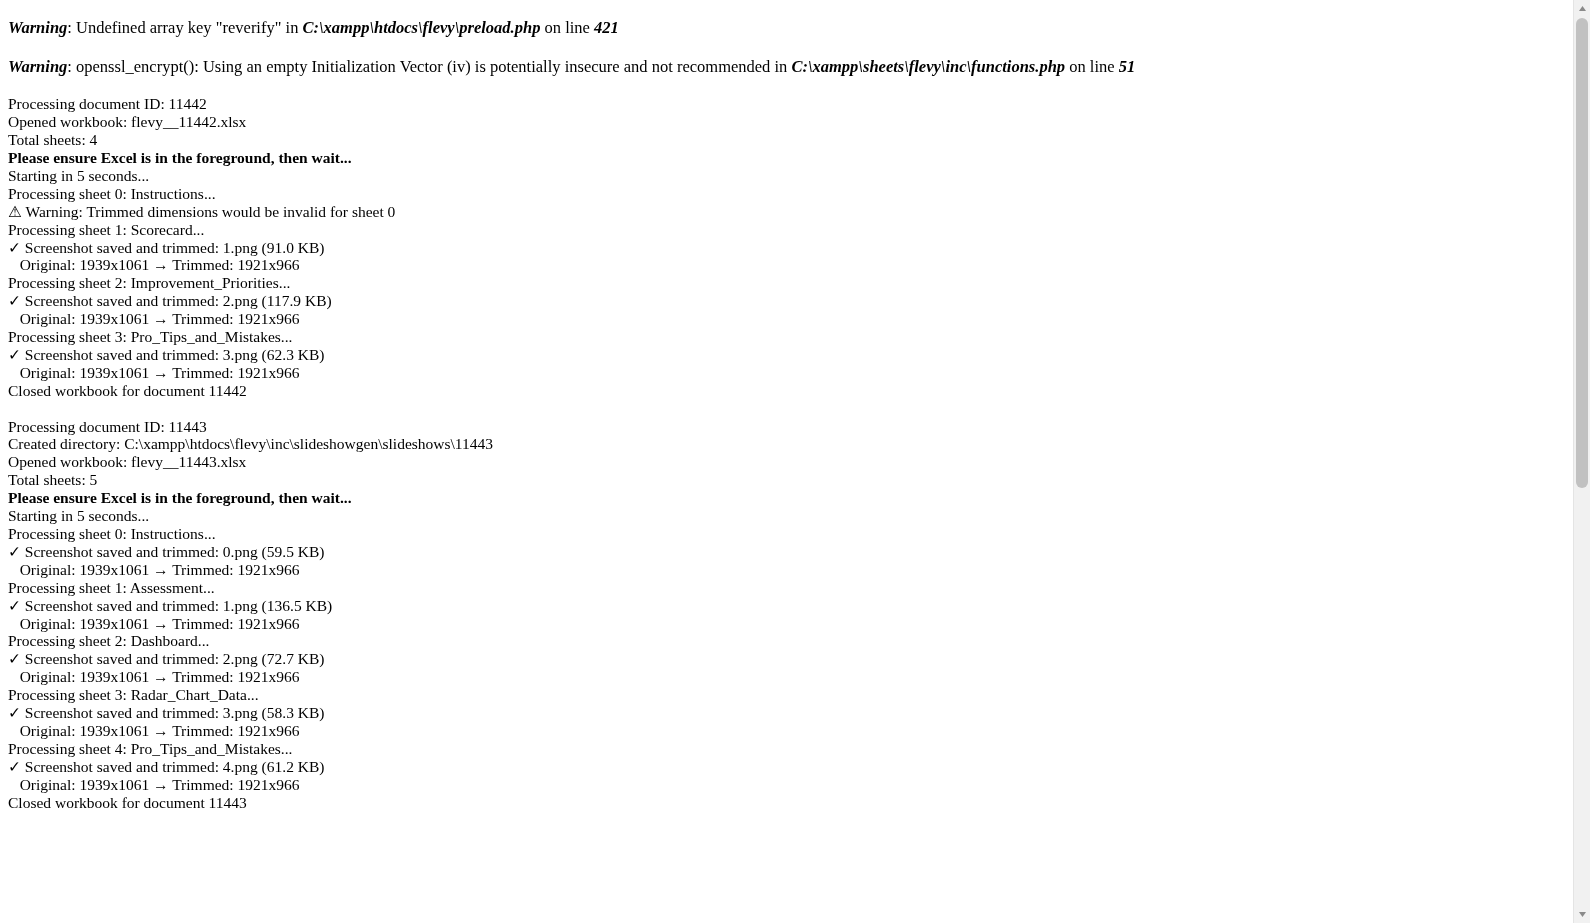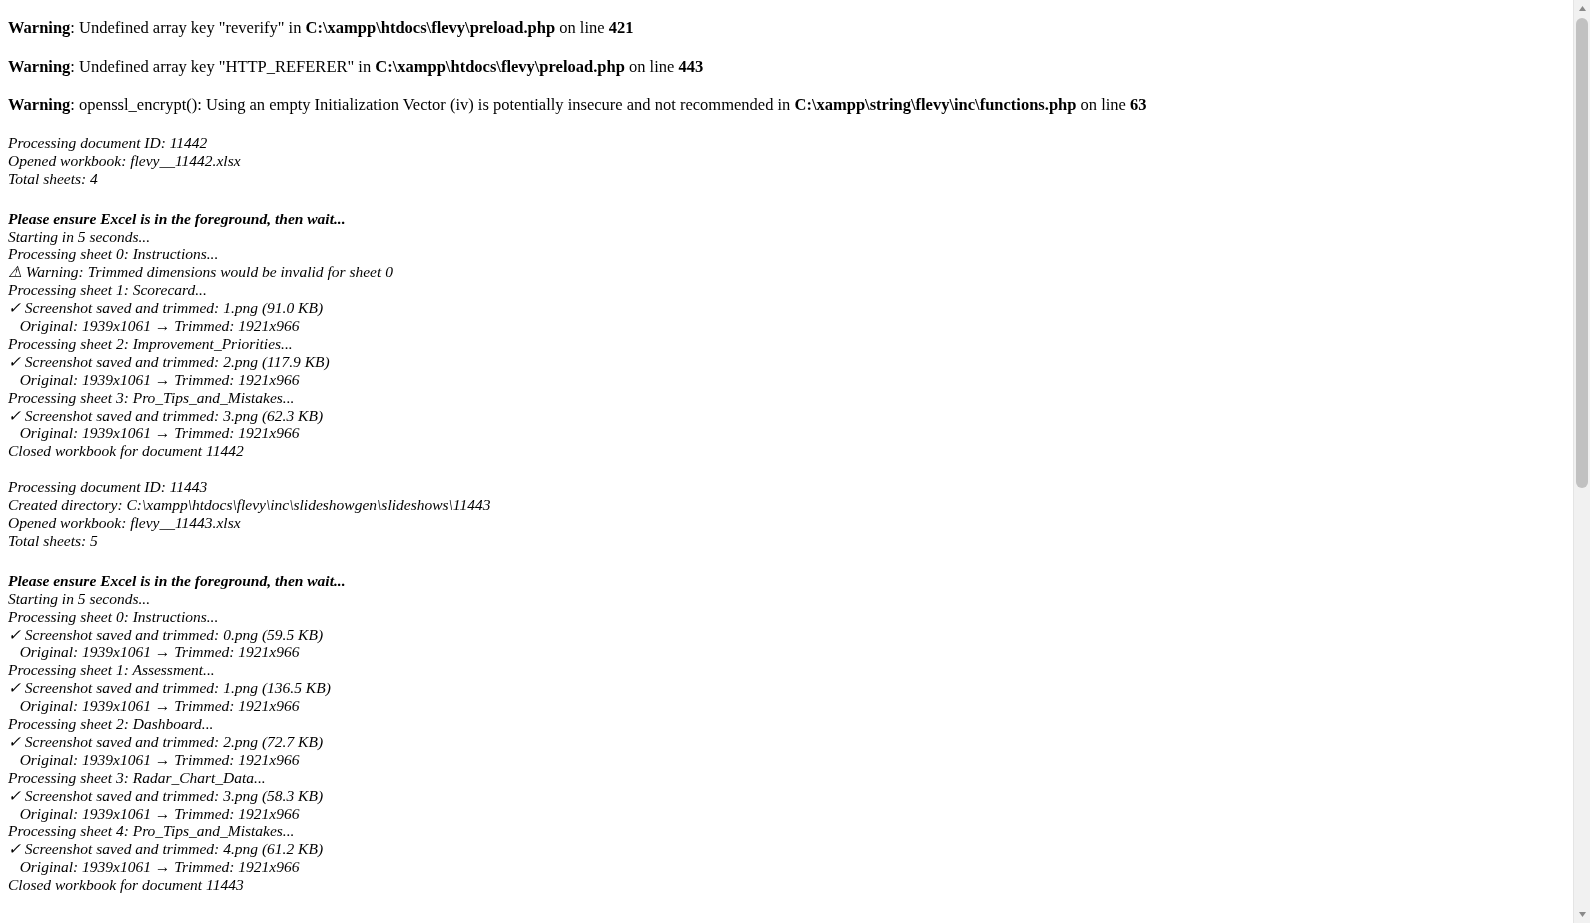--- a/index.html
+++ b/index.html
@@ -36,37 +36,36 @@
     line-height: 1.25;
     color: #000000;
     margin: 0 0 18px 0;
     white-space: normal;
   }
   .php-notice:first-child {
     margin-top: 10px;
   }
   .php-notice b {
     font-weight: bold;
+    font-style: italic;
   }
   .console {
     font-family: "Liberation Serif", serif;
     font-size: 15.5px;
     line-height: 17.9px;
     color: #000000;
     white-space: pre-wrap;
     margin: 0;
     padding: 0;
   }
   .console .line {
     white-space: pre;
-    font-style: italic;
   }
   .console .bold {
     font-weight: bold;
-    margin-top: 22px;
   }
   .console .blank {
     height: 17.9px;
   }
   
   .scrollbar {
     position: absolute;
     top: 0;
     right: 0;
     width: 17px;
@@ -100,22 +99,21 @@
 </style>
 </head>
 <body>
 
 <div class="page">
 
   <div class="content">
 
     <div id="notice-list">
         <p class="php-notice"><b>Warning</b><span>: Undefined array key "reverify" in </span><b>C:\xampp\htdocs\flevy\preload.php</b><span> on line </span><b>421</b></p>
-        <p class="php-notice"><b>Warning</b><span>: Undefined array key "HTTP_REFERER" in </span><b>C:\xampp\htdocs\flevy\preload.php</b><span> on line </span><b>443</b></p>
-        <p class="php-notice"><b>Warning</b><span>: openssl_encrypt(): Using an empty Initialization Vector (iv) is potentially insecure and not recommended in </span><b>C:\xampp\string\flevy\inc\functions.php</b><span> on line </span><b>63</b></p>
+        <p class="php-notice"><b>Warning</b><span>: openssl_encrypt(): Using an empty Initialization Vector (iv) is potentially insecure and not recommended in </span><b>C:\xampp\sheets\flevy\inc\functions.php</b><span> on line </span><b>51</b></p>
       </div>
 
     <div class="console" id="console-output"><div class="line">Processing document ID: 11442</div><div class="line">Opened workbook: flevy__11442.xlsx</div><div class="line">Total sheets: 4</div><div class="line bold">Please ensure Excel is in the foreground, then wait...</div><div class="line">Starting in 5 seconds...</div><div class="line">Processing sheet 0: Instructions...</div><div class="line">⚠ Warning: Trimmed dimensions would be invalid for sheet 0</div><div class="line">Processing sheet 1: Scorecard...</div><div class="line">✓ Screenshot saved and trimmed: 1.png (91.0 KB)</div><div class="line">   Original: 1939x1061 → Trimmed: 1921x966</div><div class="line">Processing sheet 2: Improvement_Priorities...</div><div class="line">✓ Screenshot saved and trimmed: 2.png (117.9 KB)</div><div class="line">   Original: 1939x1061 → Trimmed: 1921x966</div><div class="line">Processing sheet 3: Pro_Tips_and_Mistakes...</div><div class="line">✓ Screenshot saved and trimmed: 3.png (62.3 KB)</div><div class="line">   Original: 1939x1061 → Trimmed: 1921x966</div><div class="line">Closed workbook for document 11442</div><div class="line blank"></div><div class="line">Processing document ID: 11443</div><div class="line">Created directory: C:\xampp\htdocs\flevy\inc\slideshowgen\slideshows\11443</div><div class="line">Opened workbook: flevy__11443.xlsx</div><div class="line">Total sheets: 5</div><div class="line bold">Please ensure Excel is in the foreground, then wait...</div><div class="line">Starting in 5 seconds...</div><div class="line">Processing sheet 0: Instructions...</div><div class="line">✓ Screenshot saved and trimmed: 0.png (59.5 KB)</div><div class="line">   Original: 1939x1061 → Trimmed: 1921x966</div><div class="line">Processing sheet 1: Assessment...</div><div class="line">✓ Screenshot saved and trimmed: 1.png (136.5 KB)</div><div class="line">   Original: 1939x1061 → Trimmed: 1921x966</div><div class="line">Processing sheet 2: Dashboard...</div><div class="line">✓ Screenshot saved and trimmed: 2.png (72.7 KB)</div><div class="line">   Original: 1939x1061 → Trimmed: 1921x966</div><div class="line">Processing sheet 3: Radar_Chart_Data...</div><div class="line">✓ Screenshot saved and trimmed: 3.png (58.3 KB)</div><div class="line">   Original: 1939x1061 → Trimmed: 1921x966</div><div class="line">Processing sheet 4: Pro_Tips_and_Mistakes...</div><div class="line">✓ Screenshot saved and trimmed: 4.png (61.2 KB)</div><div class="line">   Original: 1939x1061 → Trimmed: 1921x966</div><div class="line">Closed workbook for document 11443</div></div>
 
   </div>
 
   <div class="scrollbar">
     <div class="sb-arrow up">
       <svg width="9" height="7" viewBox="0 0 9 7">
           <path d="M4.5 1 L8 6 L1 6 Z" fill="#8a8a8a"></path>

